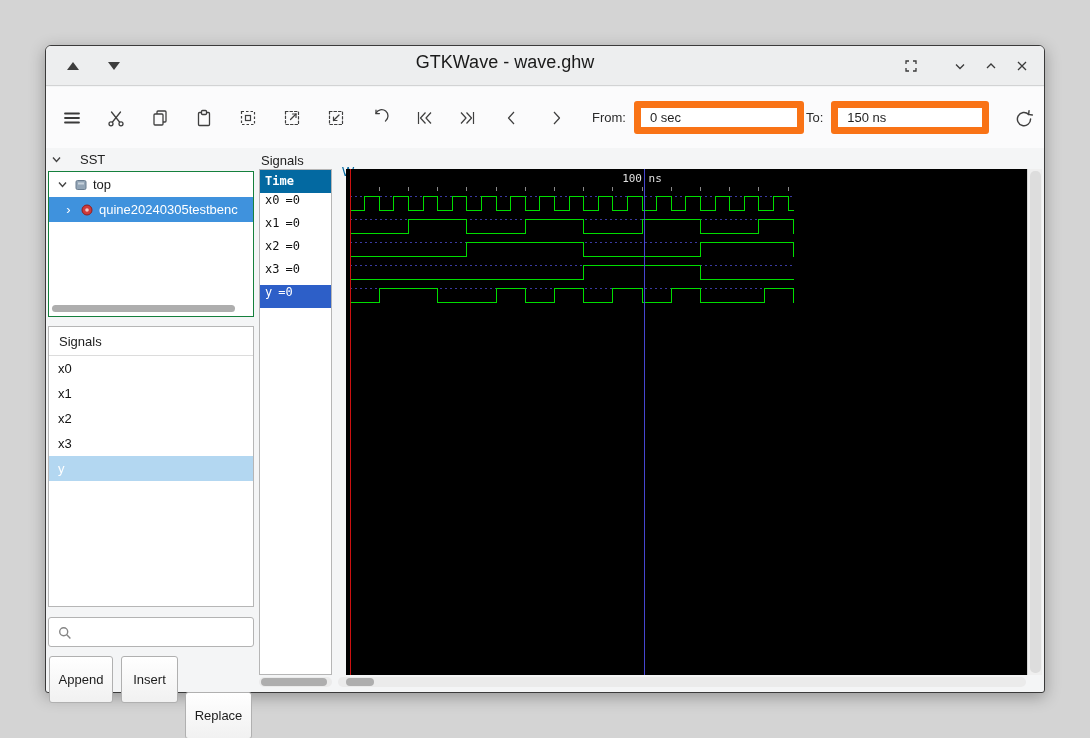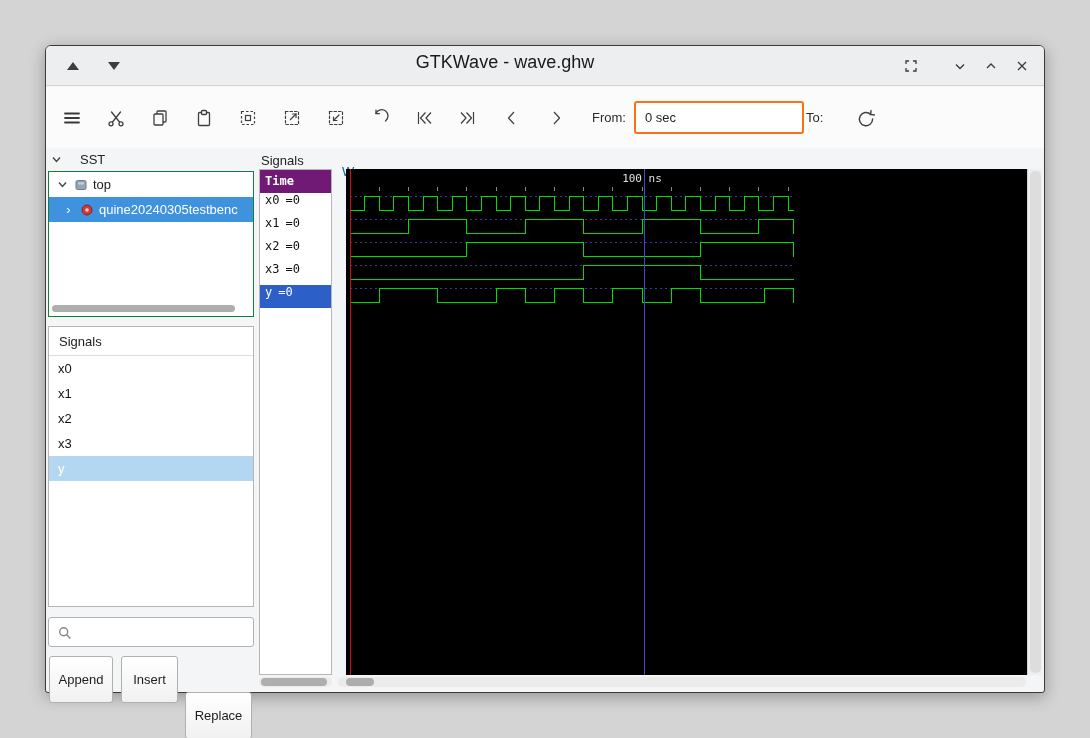--- a/index.html
+++ b/index.html
@@ -19,21 +19,21 @@
   .tb-title{font-size:18px;font-weight:500;color:#1a1a1a;}
   .tb-sub{font-size:11px;color:#8e8e8e;margin-top:2px;}
   .tb-controls{position:absolute;right:14px;top:0;height:40px;display:flex;align-items:center;gap:14px;}
   .ctl{background:none;border:none;padding:0;width:17px;height:17px;display:flex;align-items:center;justify-content:center;cursor:default;}
   .ctl.first{margin-right:18px;}
   
   .toolbar{position:absolute;top:41px;left:0;right:0;height:61px;background:#fbfbfc;
     display:flex;align-items:center;padding-left:16px;}
   .tbtn{background:none;border:none;padding:0;width:20px;height:20px;margin-right:24px;display:block;cursor:default;}
   .fld-label{font-size:13px;color:#2b2b2b;margin:0 8px 0 2px;}
-  .fld{height:33px;border:2px solid #f97316;border-radius:3px;background:#fff;font-size:13px;
+  .fld{height:33px;border:7px solid #f97316;border-radius:3px;background:#fff;font-size:13px;
     font-family:"Liberation Sans",sans-serif;color:#1f1f1f;padding:0 9px;}
   .fld.from{width:170px;}
   .fld.to{width:158px;}
   .reload{margin-left:24px;margin-right:0;}
   
   .main{position:absolute;top:102px;left:0;right:0;bottom:0;}
   .sst-header{position:absolute;left:5px;top:4px;display:flex;align-items:center;gap:18px;
     font-size:13px;color:#222;text-align:center;}
   .tree-panel{position:absolute;left:2px;top:23px;width:206px;height:146px;background:#fff;
     border:1px solid #15803d;overflow:hidden;}
@@ -57,21 +57,21 @@
   .search-ic{position:absolute;left:8px;top:7px;}
   .pbtn{position:absolute;top:508px;height:47px;background:linear-gradient(#ffffff,#f1f1f1);
     border:1px solid #b0b0b0;border-radius:3px;font-size:13px;color:#1c1c1c;
     font-family:"Liberation Sans",sans-serif;cursor:default;}
   .pbtn.append{left:3px;width:64px;}
   .pbtn.insert{left:75px;width:57px;}
   .pbtn.replace{left:139px;width:67px;margin-top:36px;}
   .mid-label{position:absolute;left:215px;top:5px;font-size:13px;color:#222;}
   .mid-panel{position:absolute;left:213px;top:21px;width:73px;height:506px;background:#fff;
     border:1px solid #b6b6b6;overflow:hidden;}
-  .time-hdr{height:23px;background:#701a75;color:#fff;font:700 12px "DejaVu Sans Mono",monospace;
+  .time-hdr{height:23px;background:#0369a1;color:#fff;font:700 12px "DejaVu Sans Mono",monospace;
     line-height:23px;padding-left:5px;}
   .mid-row{height:23px;line-height:23px;font:12px "DejaVu Sans Mono",monospace;color:#111;
     padding-left:5px;display:flex;gap:6px;}
   .mid-row.selected{background:#2d5fc8;color:#fff;}
   .waves-label{position:absolute;left:296px;top:16px;font-size:13px;color:#0369a1;}
   .wave-area{position:absolute;left:292px;top:21px;width:688px;height:506px;background:#000;margin-left:8px;}
   .vscroll{position:absolute;left:981px;top:21px;width:15px;height:506px;background:#efefef;
     border-left:1px solid #d2d2d2;}
   .vthumb{position:absolute;left:2px;top:2px;width:11px;height:502px;background:#ddd;border-radius:5px;}
   .htrack{position:absolute;top:529px;height:10px;background:#ebebeb;border-radius:5px;}
@@ -206,20 +206,21 @@
             </svg>
     </span></button>
     <button class="tbtn"><span>
       <svg class="ic" width="20" height="20" viewBox="0 0 20 20" fill="none" stroke="#3f3f3f" stroke-width="1.2" stroke-linejoin="round">
               <path d="M8 4 L13.5 10 L8 16"></path>
             </svg>
     </span></button>
     <span class="fld-label">From:</span>
     <input class="fld from" value="0 sec" style="">
     <span class="fld-label">To:</span>
+    <input class="fld to" value="150 ns" style="">
     <button class="tbtn reload"><span>
       <svg class="ic" width="22" height="22" viewBox="0 0 20 20" fill="none" stroke="#3f3f3f" stroke-width="1.3" stroke-linecap="round">
               <path d="M16 10 A6 6 0 1 1 14.2 5.8"></path>
               <path d="M14.6 2.4 L14.2 5.9 L17.6 6.3"></path>
             </svg>
     </span></button>
   </div>
 
   <div class="main">
 

